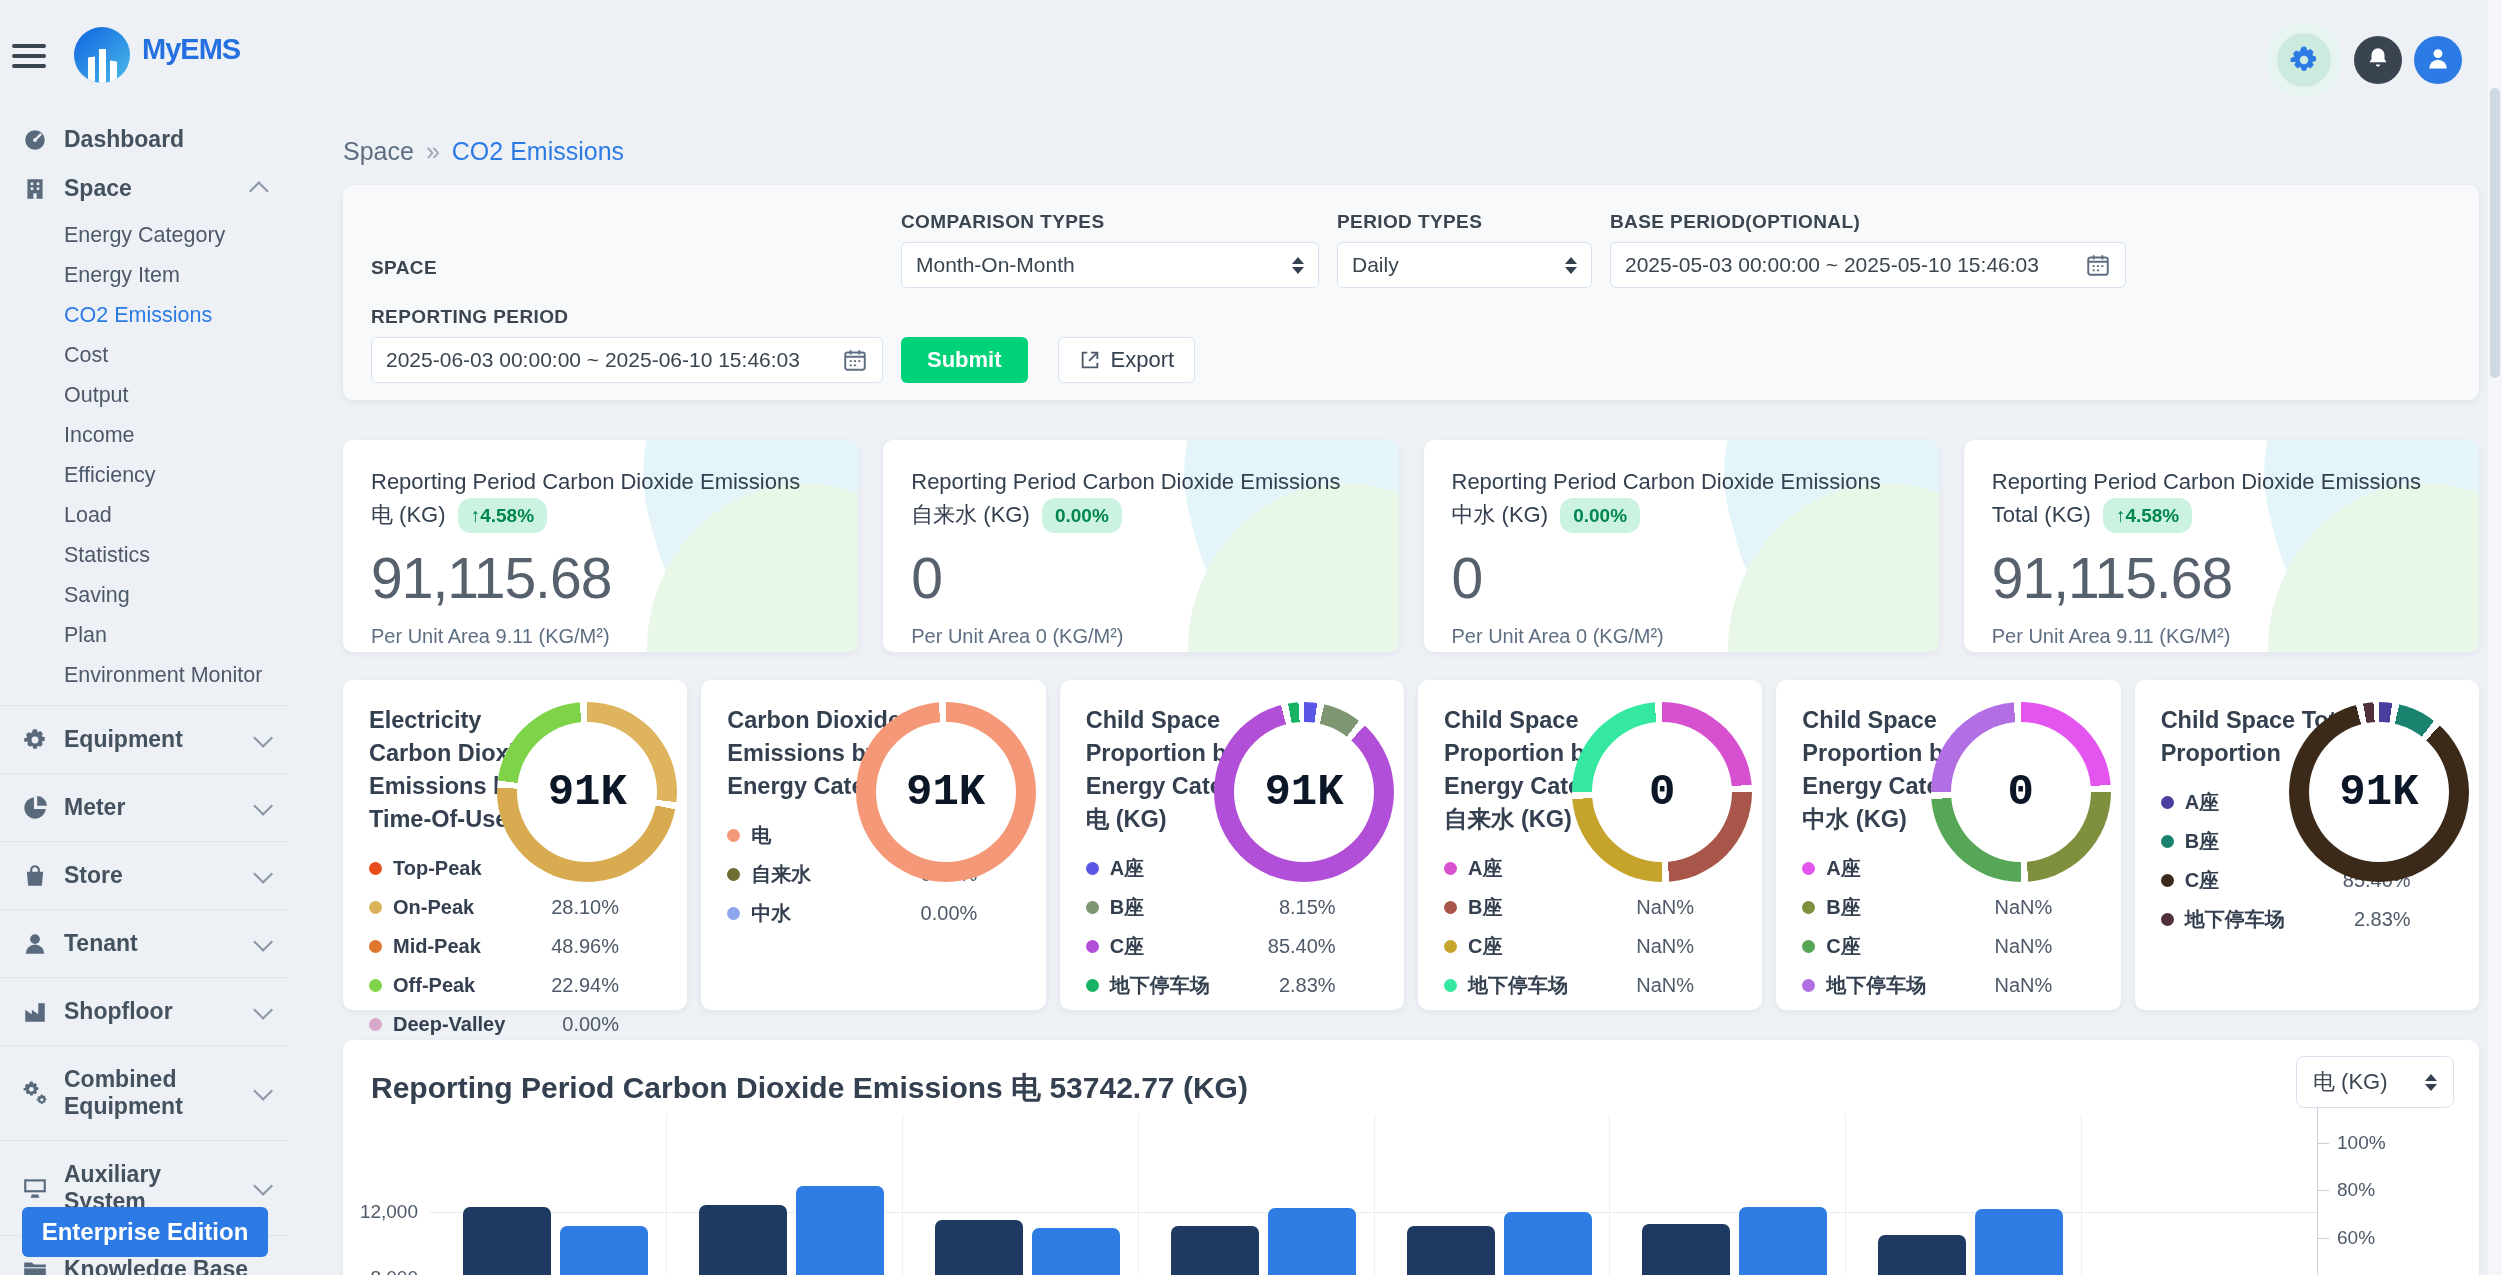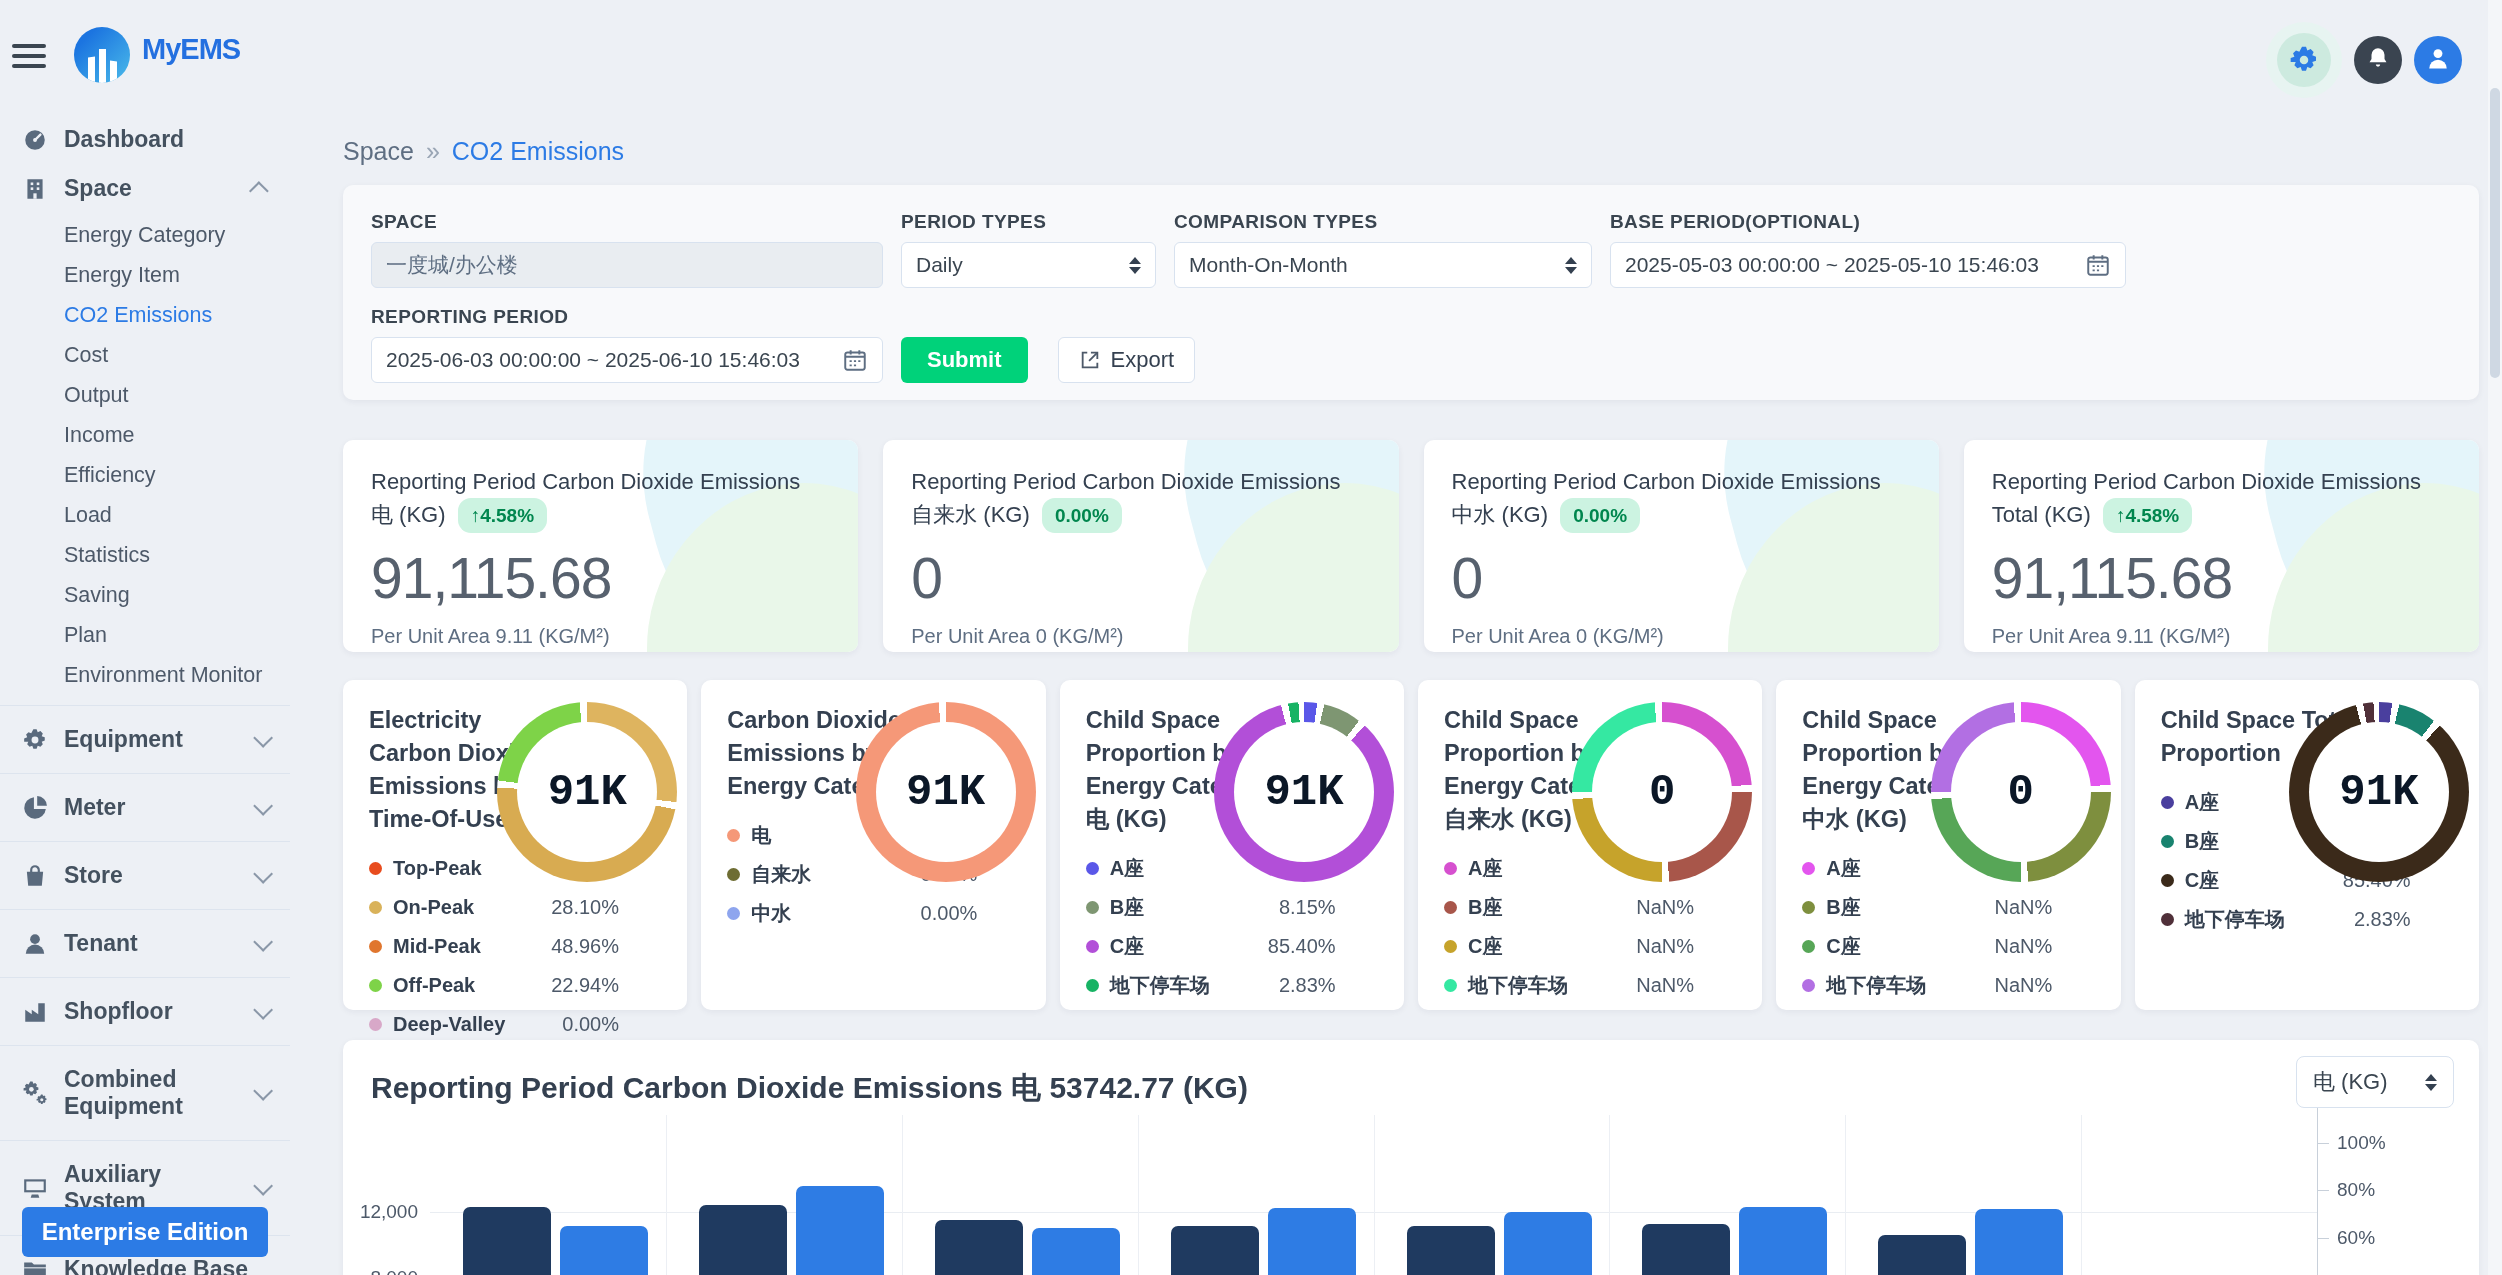--- a/index.html
+++ b/index.html
@@ -293,38 +293,35 @@
     <div id="breadcrumb">
       <span>Space</span>
       <span class="sep">»</span>
       <span class="cur">CO2 Emissions</span>
     </div>
 
     <div id="filter-card">
       <div class="frow">
         <div class="field" style="width:512px">
           <div class="lbl">SPACE</div>
-          <div class="ctl disabled">
-            <span>一度城/办公楼</span>
+        </div>
+        <div class="field" style="width:418px">
+          <div class="lbl">COMPARISON TYPES</div>
+          <div class="ctl">
+            <span>Month-On-Month</span>
+            <span class="sel-arrows">
+                <i class="u"></i>
+                <i class="d"></i>
+              </span>
           </div>
         </div>
         <div class="field" style="width:255px">
           <div class="lbl">PERIOD TYPES</div>
           <div class="ctl">
             <span>Daily</span>
-            <span class="sel-arrows">
-                <i class="u"></i>
-                <i class="d"></i>
-              </span>
-          </div>
-        </div>
-        <div class="field" style="width:418px">
-          <div class="lbl">COMPARISON TYPES</div>
-          <div class="ctl">
-            <span>Month-On-Month</span>
             <span class="sel-arrows">
                 <i class="u"></i>
                 <i class="d"></i>
               </span>
           </div>
         </div>
         <div class="field" style="width:516px">
           <div class="lbl">BASE PERIOD(OPTIONAL)</div>
           <div class="ctl">
             <span>2025-05-03 00:00:00 ~ 2025-05-10 15:46:03</span>

